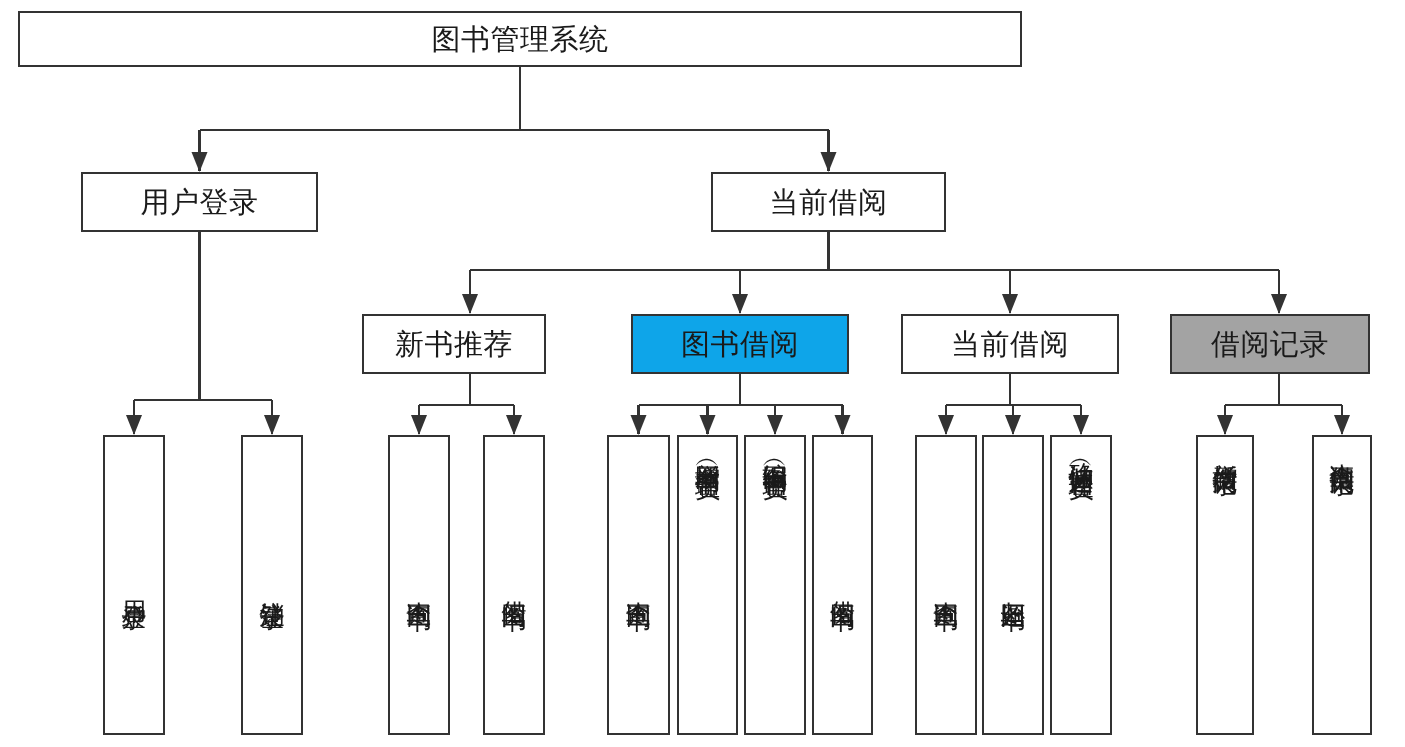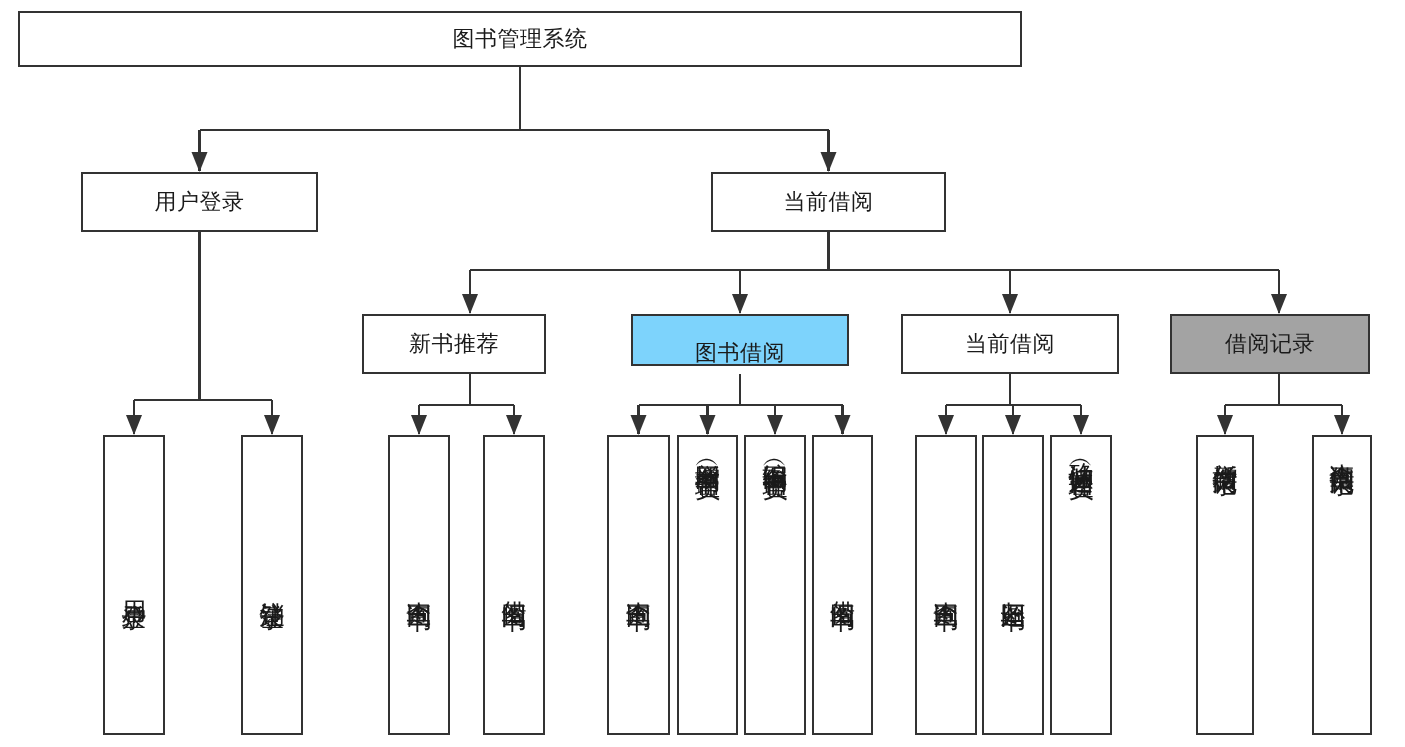--- a/index.html
+++ b/index.html
@@ -36,21 +36,21 @@
     color: #1a1a1a;
   }
   .node .label {
     display: block;
     text-align: center;
     line-height: 1.06;
     letter-spacing: 0.5px;
   }
   .node.horiz .label {
     writing-mode: horizontal-tb;
-    font-size: 22px;
+    font-size: 29px;
   }
   .node.vert {
     align-items: flex-start;
     justify-content: center;
     padding-top: 6px;
   }
   .node.vert .label {
     writing-mode: vertical-rl;
     text-orientation: upright;
     font-size: 25px;
@@ -135,21 +135,21 @@
       </div>
       <div class="node horiz" style="left: 81px; top: 172px; width: 237px; height: 60px; border-color: rgb(51, 51, 51); background: rgb(255, 255, 255);">
         <span class="label">用户登录</span>
       </div>
       <div class="node horiz" style="left: 711px; top: 172px; width: 235px; height: 60px; border-color: rgb(51, 51, 51); background: rgb(255, 255, 255);">
         <span class="label">当前借阅</span>
       </div>
       <div class="node horiz" style="left: 362px; top: 314px; width: 184px; height: 60px; border-color: rgb(51, 51, 51); background: rgb(255, 255, 255);">
         <span class="label">新书推荐</span>
       </div>
-      <div class="node horiz" style="left: 631px; top: 314px; width: 218px; height: 52px; border-color: rgb(51, 51, 51); background: #7dd3fc; align-items: flex-end;">
+      <div class="node horiz" style="left: 631px; top: 314px; width: 218px; height: 60px; border-color: rgb(51, 51, 51); background: #0ea5e9;">
         <span class="label">图书借阅</span>
       </div>
       <div class="node horiz" style="left: 901px; top: 314px; width: 218px; height: 60px; border-color: rgb(51, 51, 51); background: rgb(255, 255, 255);">
         <span class="label">当前借阅</span>
       </div>
       <div class="node horiz" style="left: 1170px; top: 314px; width: 200px; height: 60px; border-color: rgb(51, 51, 51); background: #a3a3a3;">
         <span class="label">借阅记录</span>
       </div>
       <div class="node vert mid" style="left: 103px; top: 435px; width: 62px; height: 300px; border-color: rgb(51, 51, 51); background: rgb(255, 255, 255);">
         <span class="label">用户登录</span>

